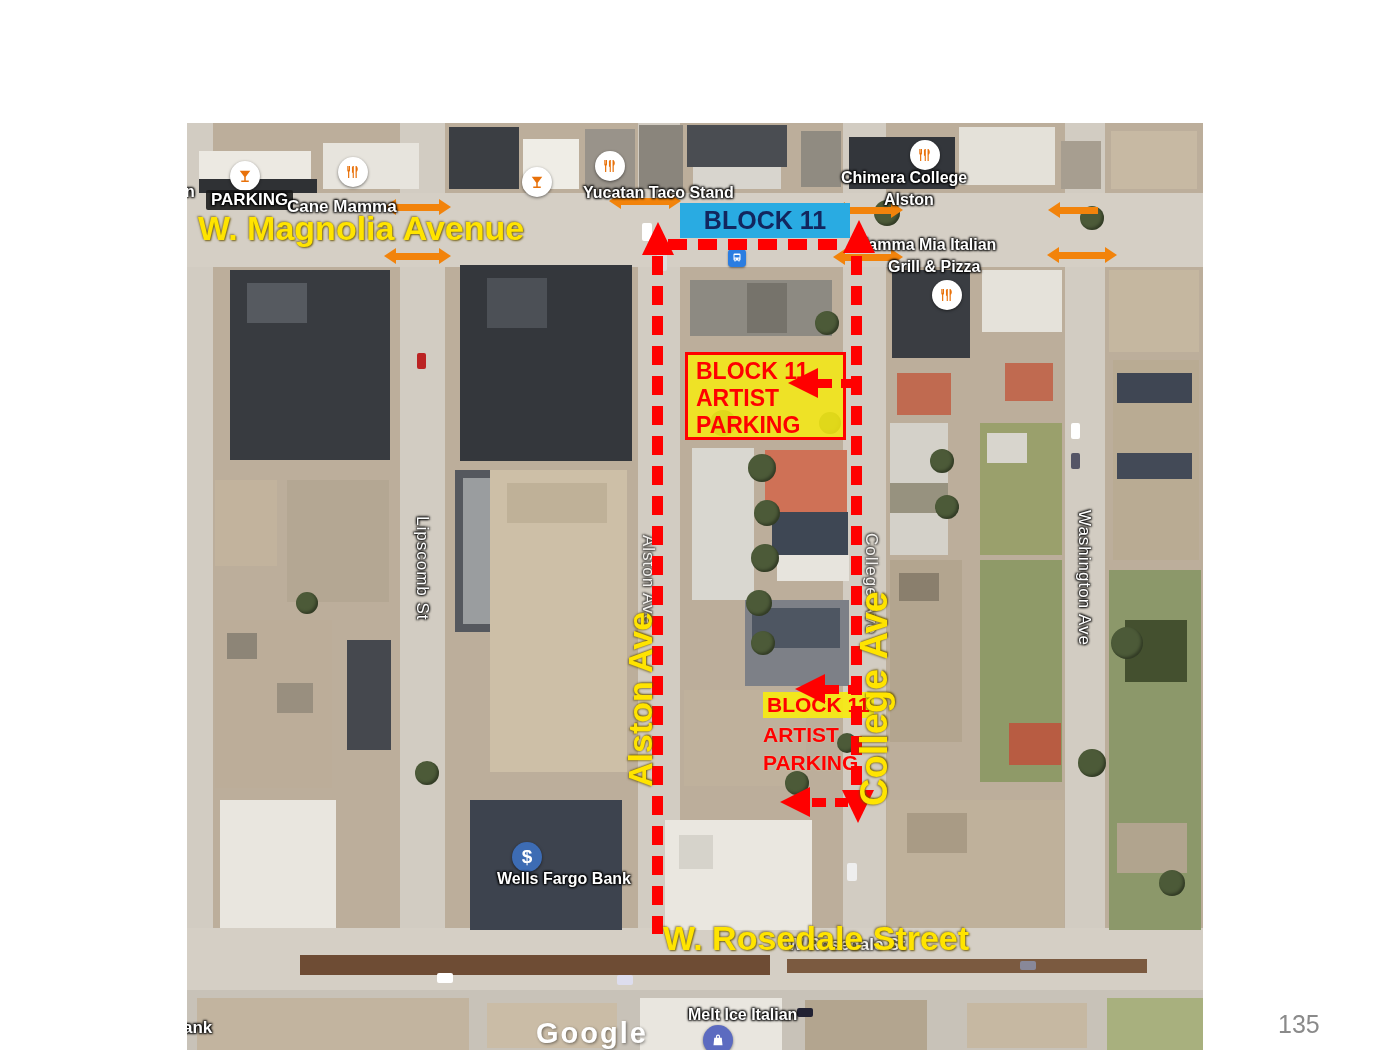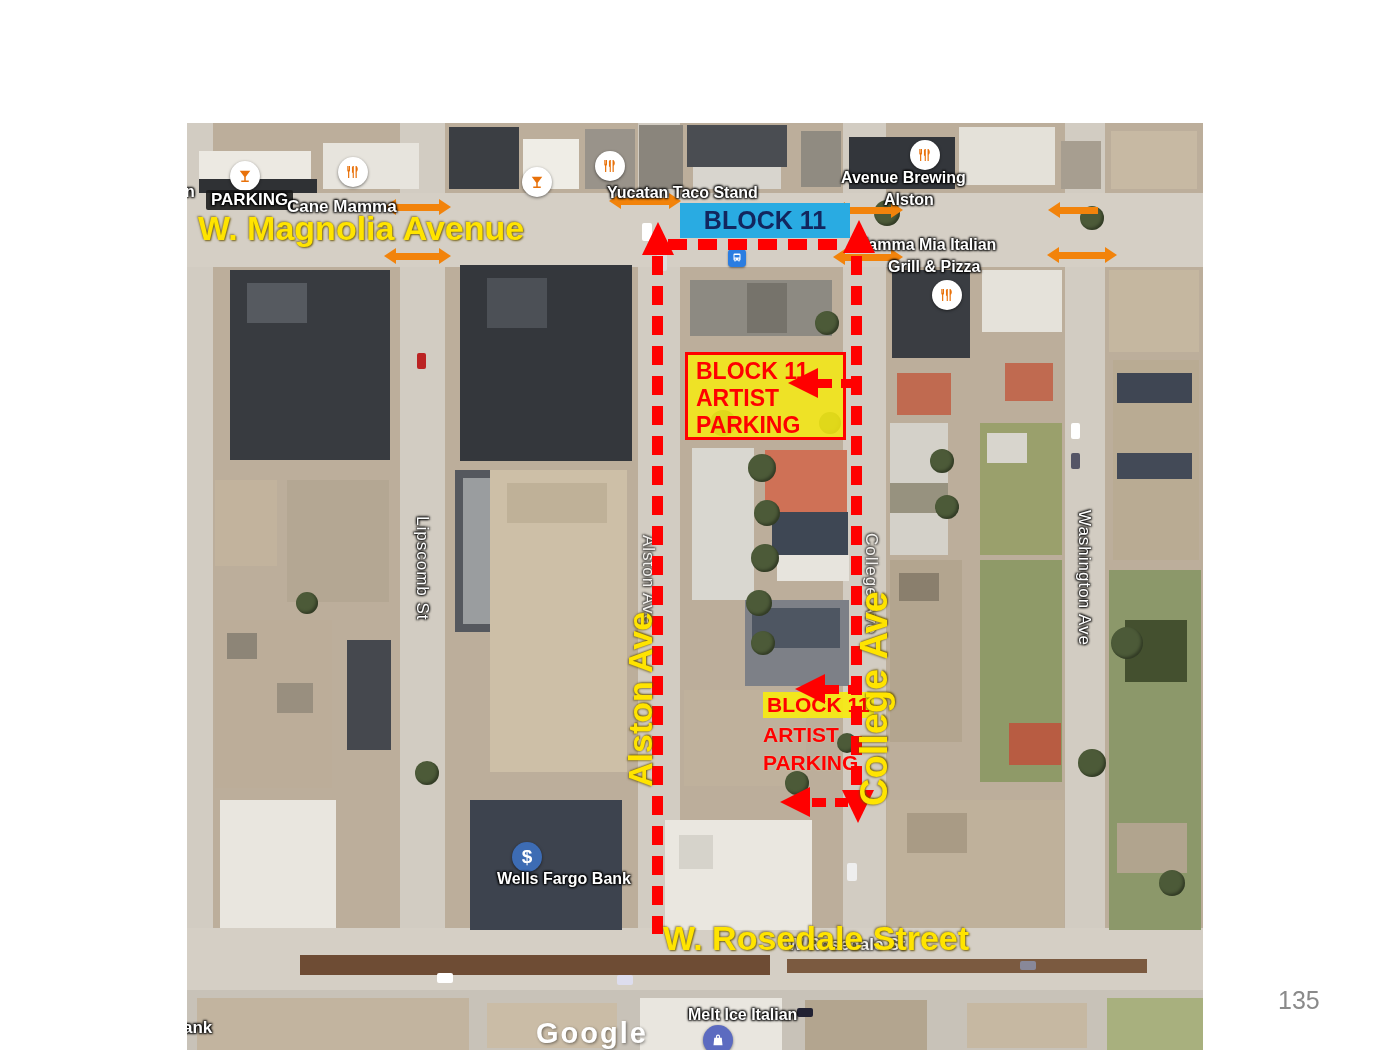--- a/index.html
+++ b/index.html
@@ -72,21 +72,21 @@
 
   .oarrow{position:absolute;height:7px;background:#F2830B;z-index:2;}
   .oarrow::before{content:"";position:absolute;left:-10px;top:-5px;width:0;height:0;
     border-top:8px solid transparent;border-bottom:8px solid transparent;border-right:12px solid #F2830B;}
   .oarrow::after{content:"";position:absolute;right:-10px;top:-5px;width:0;height:0;
     border-top:8px solid transparent;border-bottom:8px solid transparent;border-left:12px solid #F2830B;}
   .oarrow.no-r::after{display:none;}
 
   #google-wm{position:absolute;color:#ffffff;font-size:29px;font-weight:bold;letter-spacing:2px;z-index:3;
     text-shadow:1px 1px 3px rgba(0,0,0,.45);}
-  #page-number{left:1278px;top:986px;font-size:25px;color:#8a8a8a;z-index:2;}
+  #page-number{left:1278px;top:1010px;font-size:25px;color:#8a8a8a;z-index:2;}
 </style>
 </head>
 <body>
 
 <div id="stage">
 
   <div id="map" class="abs">
     <div id="geom">
         <div class="bld" style="left: 0px; top: 0px; width: 26px; height: 927px; background: rgb(210, 204, 194); position: absolute;"></div>
         <div class="bld" style="left: 213px; top: 0px; width: 45px; height: 927px; background: rgb(210, 204, 194); position: absolute;"></div>
@@ -235,22 +235,22 @@
         </svg>
     </div>
     <div id="bus-icon" style="left:541px;top:126px;">
       <svg width="12" height="12" viewBox="0 0 24 24">
           <path fill="#fff" d="M5 5a2 2 0 0 1 2-2h10a2 2 0 0 1 2 2v10a2 2 0 0 1-2 2v2h-2v-2H9v2H7v-2a2 2 0 0 1-2-2zm2 1v5h10V6zm1.5 9.5a1.3 1.3 0 1 0 0-2.6 1.3 1.3 0 0 0 0 2.6zm7 0a1.3 1.3 0 1 0 0-2.6 1.3 1.3 0 0 0 0 2.6z"></path>
         </svg>
     </div>
 
     <div class="poi-label chip" style="left:19px;top:67px;">PARKING</div>
     <div class="poi-label" style="left:100px;top:74px;font-size:17px;">Cane Mamma</div>
-    <div class="poi-label" style="left:396px;top:61px;margin-left:24px;">Yucatan Taco Stand</div>
-    <div class="poi-label" style="left:654px;top:46px;">Avenue Brewing</div>
+    <div class="poi-label" style="left:396px;top:61px;">Yucatan Taco Stand</div>
+    <div class="poi-label" style="left:654px;top:46px;">Chimera College</div>
     <div class="poi-label" style="left:697px;top:68px;">Alston</div>
     <div class="poi-label" style="left:668px;top:113px;">Mamma Mia Italian</div>
     <div class="poi-label" style="left:701px;top:135px;">Grill &amp; Pizza</div>
     <div class="poi-label" style="left:310px;top:747px;">Wells Fargo Bank</div>
     <div class="poi-label" style="left:501px;top:883px;">Melt Ice Italian</div>
     <div class="poi-label" style="left:-4px;top:895px;font-size:17px;">ank</div>
     <div class="poi-label" style="left:-2px;top:60px;">n</div>
 
     <div class="street-v" style="left:245px;top:393px;">Lipscomb St</div>
     <div class="street-v" style="left:907px;top:387px;">Washington Ave</div>

